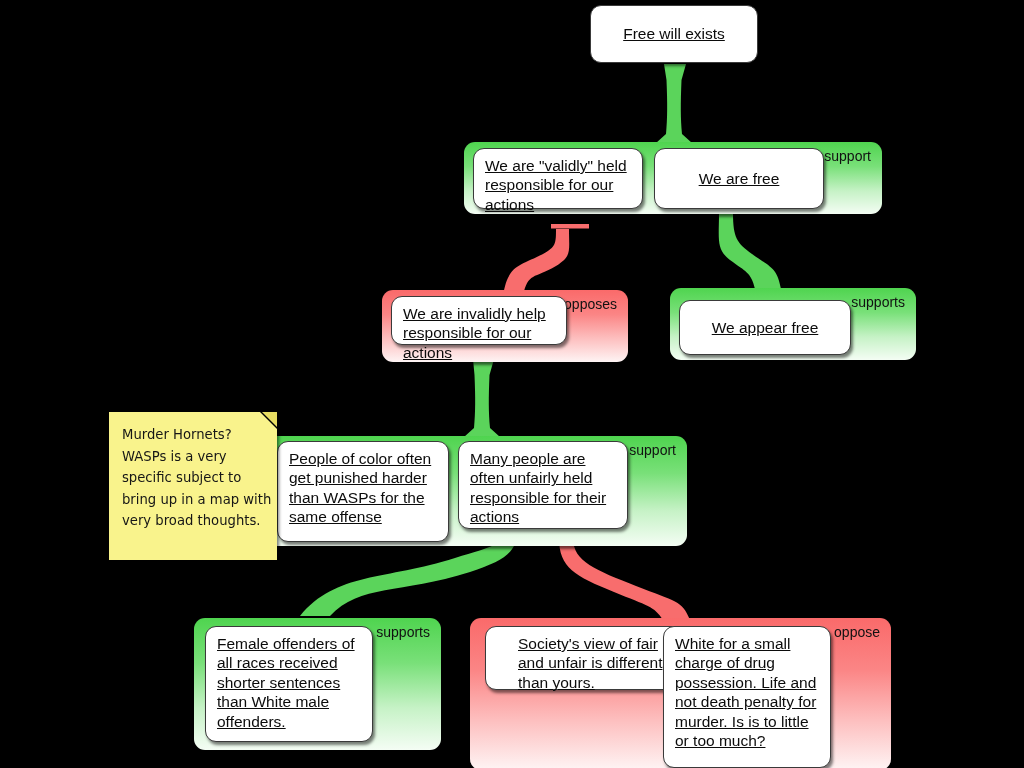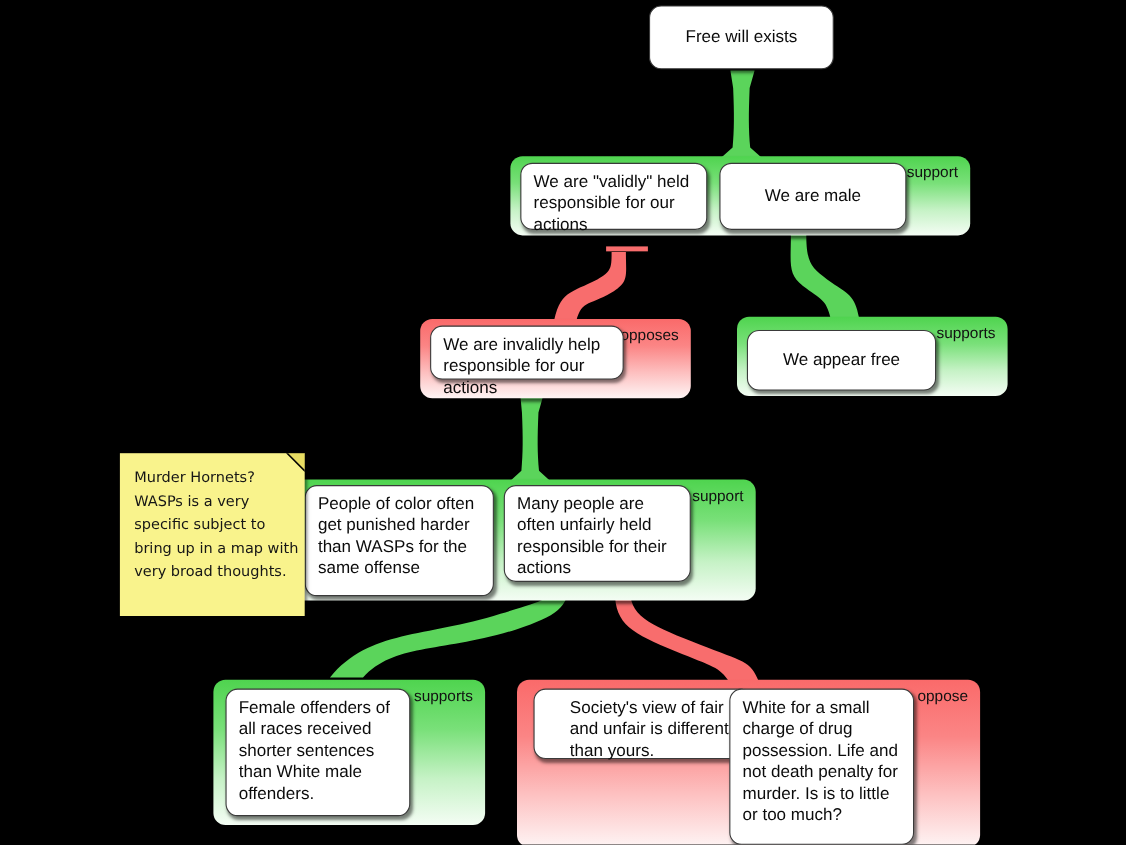--- a/index.html
+++ b/index.html
@@ -56,20 +56,21 @@
     z-index: 3;
     background: #ffffff;
     border: 1.2px solid #3a3a3a;
     border-radius: 11px;
     box-shadow: 2px 3px 3px rgba(0,0,0,0.5);
     box-sizing: border-box;
     padding: 7px 10px 6px 11px;
     font-size: 15.5px;
     line-height: 19.4px;
     color: #0b0b0b;
+    text-decoration: underline;
   }
   .node.centered {
     display: flex;
     align-items: center;
     justify-content: center;
     text-align: center;
     padding: 6px 12px;
   }
 
   
@@ -134,21 +135,21 @@
     <span>Free will exists</span>
   </div>
 
   <div class="group support" style="left:464px; top:142px; width:418px; height:72px;">
     <span class="group-label">support</span>
   </div>
   <div class="node" style="left:473px; top:148px; width:170px; height:61px;">
     <span>We are "validly" held responsible for our actions</span>
   </div>
   <div class="node centered" style="left:654px; top:148px; width:170px; height:61px;">
-    <span>We are male</span>
+    <span>We are free</span>
   </div>
 
   <div class="group oppose" style="left:382px; top:290px; width:246px; height:72px;">
     <span class="group-label">opposes</span>
   </div>
   <div class="node" style="left:391px; top:296px; width:176px; height:49px;">
     <span>We are invalidly help responsible for our actions</span>
   </div>
 
   <div class="group support" style="left:670px; top:288px; width:246px; height:72px;">

